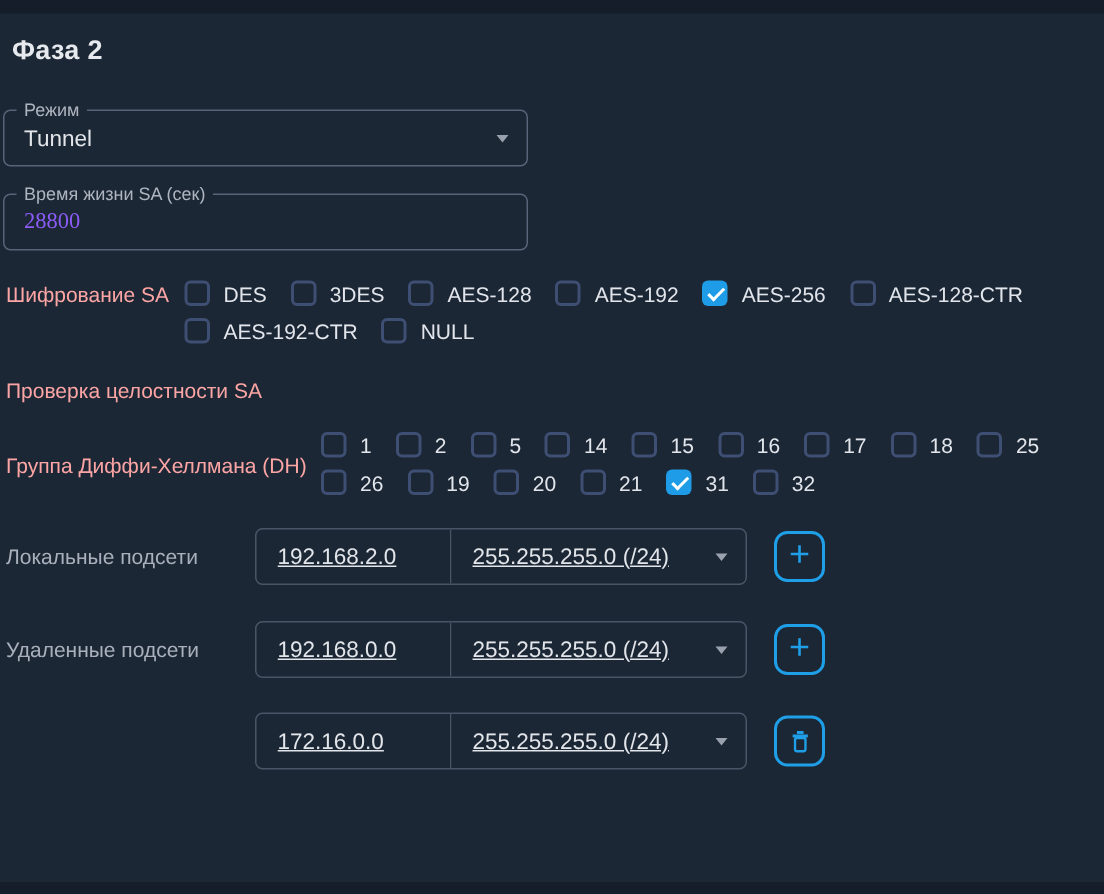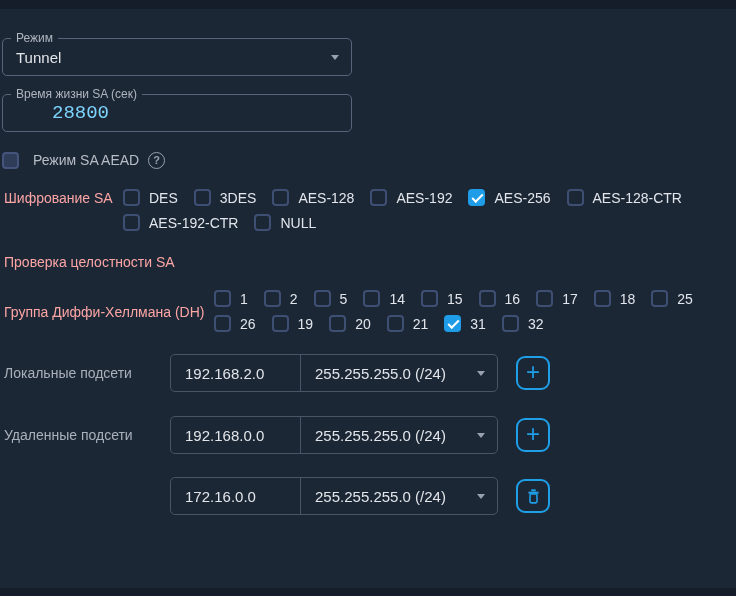--- a/index.html
+++ b/index.html
@@ -26,30 +26,30 @@
   .panel{position:absolute;top:9px;left:0;width:736px;}
 
   .title{margin:14px 0 0 8px;font-size:18px;font-weight:700;color:#e6e9ed;letter-spacing:.2px;}
 
   
   .outlined{
     position:relative;width:350px;height:38px;margin:29px 0 0 2px;
     border:1px solid var(--field-border);border-radius:5px;
     display:flex;align-items:center;
   }
-  .outlined.second{margin-top:18px;padding-left:36px;}
+  .outlined.second{margin-top:18px;}
   .flabel{
     position:absolute;top:-8px;left:8px;padding:0 5px;
     background:var(--panel-bg);font-size:12px;color:#aeb5c0;line-height:14px;
   }
   .fvalue{padding-left:13px;font-size:15px;color:#e2e5ea;}
   .field-input{
     width:100%;height:100%;background:transparent;border:none;outline:none;
-    padding-left:13px;font-size:19px;color:#7dd3fc;
-    font-family:Liberation Mono, monospace;
+    padding-left:13px;font-size:15px;color:#8b5cf6;
+    font-family:Liberation Serif, serif;
   }
   .caret{
     width:0;height:0;border-left:4px solid transparent;border-right:4px solid transparent;
     border-top:5px solid #99a1ae;
   }
   .caret.abs{position:absolute;right:12px;top:50%;margin-top:-2px;}
 
   
   .cb{width:17px;height:17px;border:2px solid var(--cb-border);border-radius:4px;flex:0 0 17px;position:relative;}
   .cb.filled{background:#2f3d59;border-color:#44547c;}
@@ -78,21 +78,21 @@
   .options{display:flex;flex-wrap:wrap;row-gap:8px;flex:1;min-width:0;}
   .opt{display:flex;align-items:center;height:17px;margin-right:16px;cursor:pointer;}
   .olabel{margin-left:9px;font-size:14px;color:#e2e6ec;white-space:nowrap;}
 
   
   .snr{display:flex;align-items:center;height:38px;margin-left:4px;}
   .snr.first{margin-top:22px;}
   .snr.mid{margin-top:24px;}
   .snr.last{margin-top:23px;}
   .sn-label{width:166px;font-size:14px;color:#a9b0bc;flex:0 0 166px;}
-  .net-group{display:flex;width:328px;height:38px;border:1px solid var(--group-border);border-radius:5px;}
+  .net-group{display:flex;width:328px;height:38px;border:1px solid var(--group-border);border-radius:5px;text-decoration:underline;}
   .ip-input{
     width:130px;flex:0 0 130px;background:transparent;border:none;outline:none;
     border-right:1px solid var(--group-border);
     padding:0 8px 0 14px;font-size:15px;color:#e2e5ea;
     font-family:"Liberation Sans","DejaVu Sans",sans-serif;
     border-radius:5px 0 0 5px;
   }
   .mask-select{
     flex:1;display:flex;align-items:center;position:relative;
     padding-left:14px;font-size:15px;color:#e2e5ea;cursor:pointer;
@@ -107,37 +107,33 @@
   .act-btn svg{display:block;}
 </style>
 </head>
 <body>
 
 <div class="strip-top"></div>
 <div class="strip-bottom"></div>
 
 <div class="panel">
 
+  <h1 class="title">Фаза 2</h1>
 
   <div class="outlined">
     <span class="flabel">Режим</span>
     <span class="fvalue">Tunnel</span>
     <span class="caret abs"></span>
   </div>
 
   <div class="outlined second">
     <span class="flabel">Время жизни SA (сек)</span>
     <input class="field-input" value="28800" style="">
   </div>
 
-  <div class="aead-row">
-    <span class="cb filled"></span>
-    <span class="aead-label">Режим SA AEAD</span>
-    <span class="help">?</span>
-  </div>
 
   <div class="opt-row enc">
     <span class="row-label">Шифрование SA</span>
     <div class="options">
       <span class="opt">
           <span class="cb"></span>
           <span class="olabel">DES</span>
         </span>
       <span class="opt">
           <span class="cb"></span>

